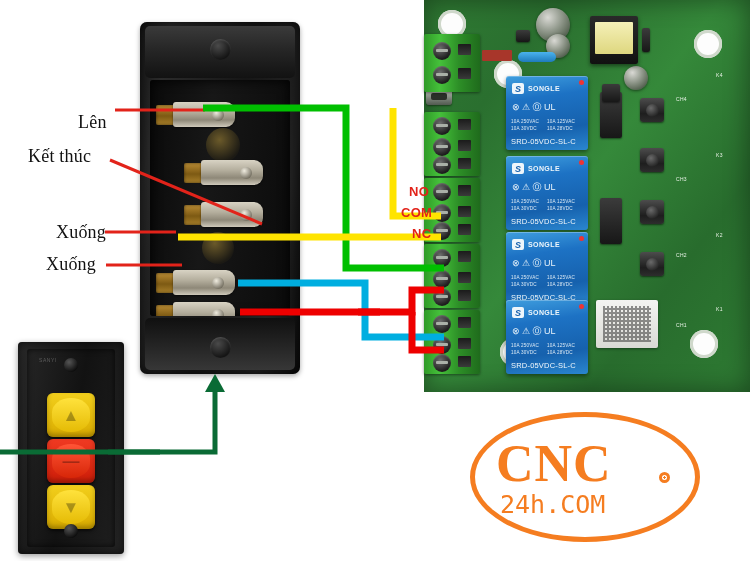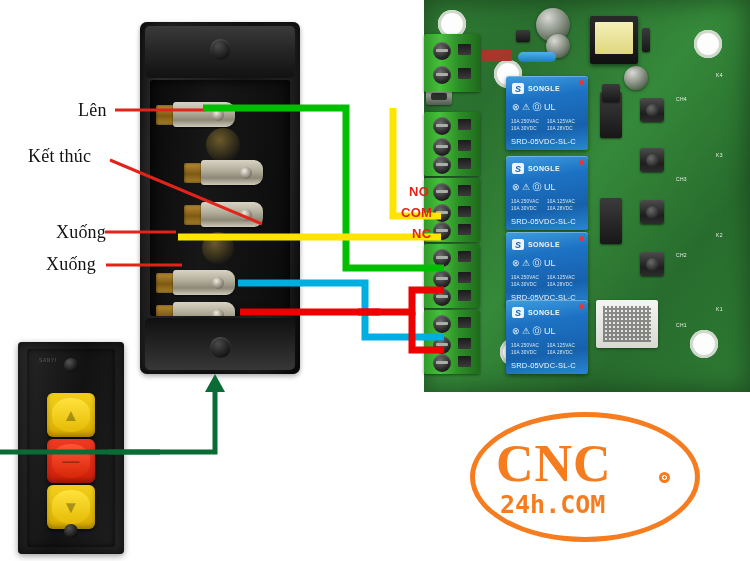--- a/index.html
+++ b/index.html
@@ -286,21 +286,21 @@
   }
   #logo .cnc {
     position: absolute; left: 26px; top: 26px;
     font-family: Liberation Serif, serif;
     font-weight: bold; font-size: 52px; color: #f57d20;
     letter-spacing: 1px; line-height: 1; text-align: center;
   }
   #logo .sub {
     position: absolute; left: 30px; top: 80px;
     font-family: "DejaVu Sans Mono", "Liberation Mono", monospace;
-    font-weight: bold; font-size: 25px; color: #f57d20;
+    font-weight: normal; font-size: 25px; color: #f57d20;
     letter-spacing: 0px; line-height: 1;
   }
   #logo .bullet {
     position: absolute; right: 30px; top: 60px;
     width: 11px; height: 11px; border-radius: 50%;
     border: 3px solid #f57d20;
   }
   #logo .bullet::before, #logo .bullet::after {
     content:""; position:absolute; background:#f57d20;
   }
@@ -556,21 +556,21 @@
 
     <polyline points="240,312 412,312 412,290 444,290" fill="none" stroke="#ee0000" stroke-width="7" stroke-linejoin="miter"></polyline>
     <polyline points="412,312 412,350 444,350" fill="none" stroke="#ee0000" stroke-width="7" stroke-linejoin="miter"></polyline>
     <polyline points="358,312 380,312" fill="none" stroke="#ee0000" stroke-width="7"></polyline>
 
     <polyline points="0,452 215,452 215,386" fill="none" stroke="#0a6b35" stroke-width="5"></polyline>
     <polygon points="215,374 205,392 225,392" fill="#0a6b35"></polygon>
     <line x1="108" y1="452" x2="160" y2="452" stroke="#0a6b35" stroke-width="5"></line>
   </svg>
 
-  <div class="vlabel" style="left:78px;  top:100px;">Lên</div>
+  <div class="vlabel" style="left:78px;  top:112px;">Lên</div>
   <div class="vlabel" style="left:28px;  top:146px;">Kết thúc</div>
   <div class="vlabel" style="left:56px;  top:222px;">Xuống</div>
   <div class="vlabel" style="left:46px;  top:254px;">Xuống</div>
 
   <div class="termlabel" style="left:409px; top:184px;">NO</div>
   <div class="termlabel" style="left:401px; top:205px;">COM</div>
   <div class="termlabel" style="left:412px; top:226px;">NC</div>
 
   <div id="logo">
     <div class="ring"></div>

